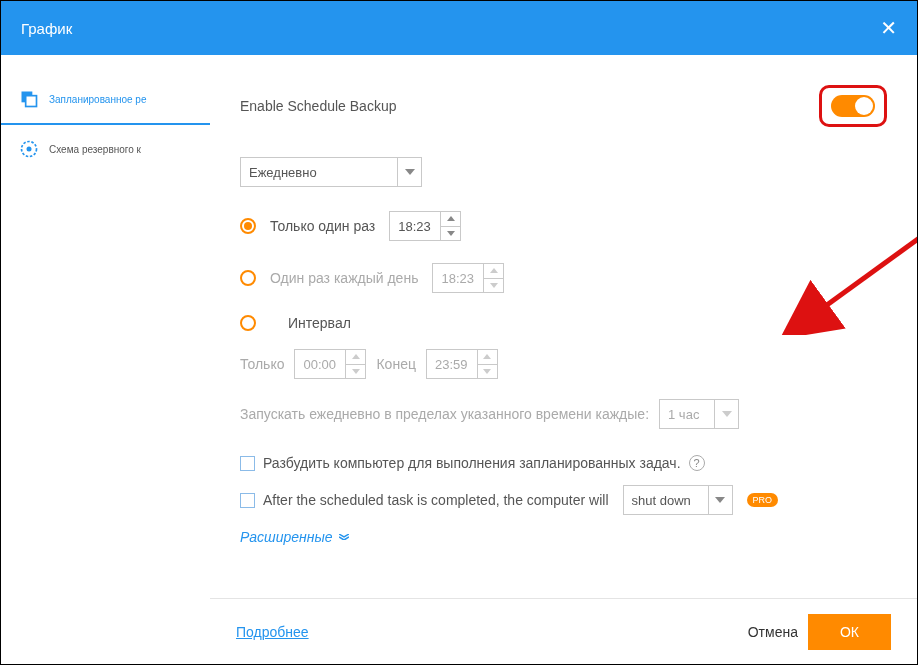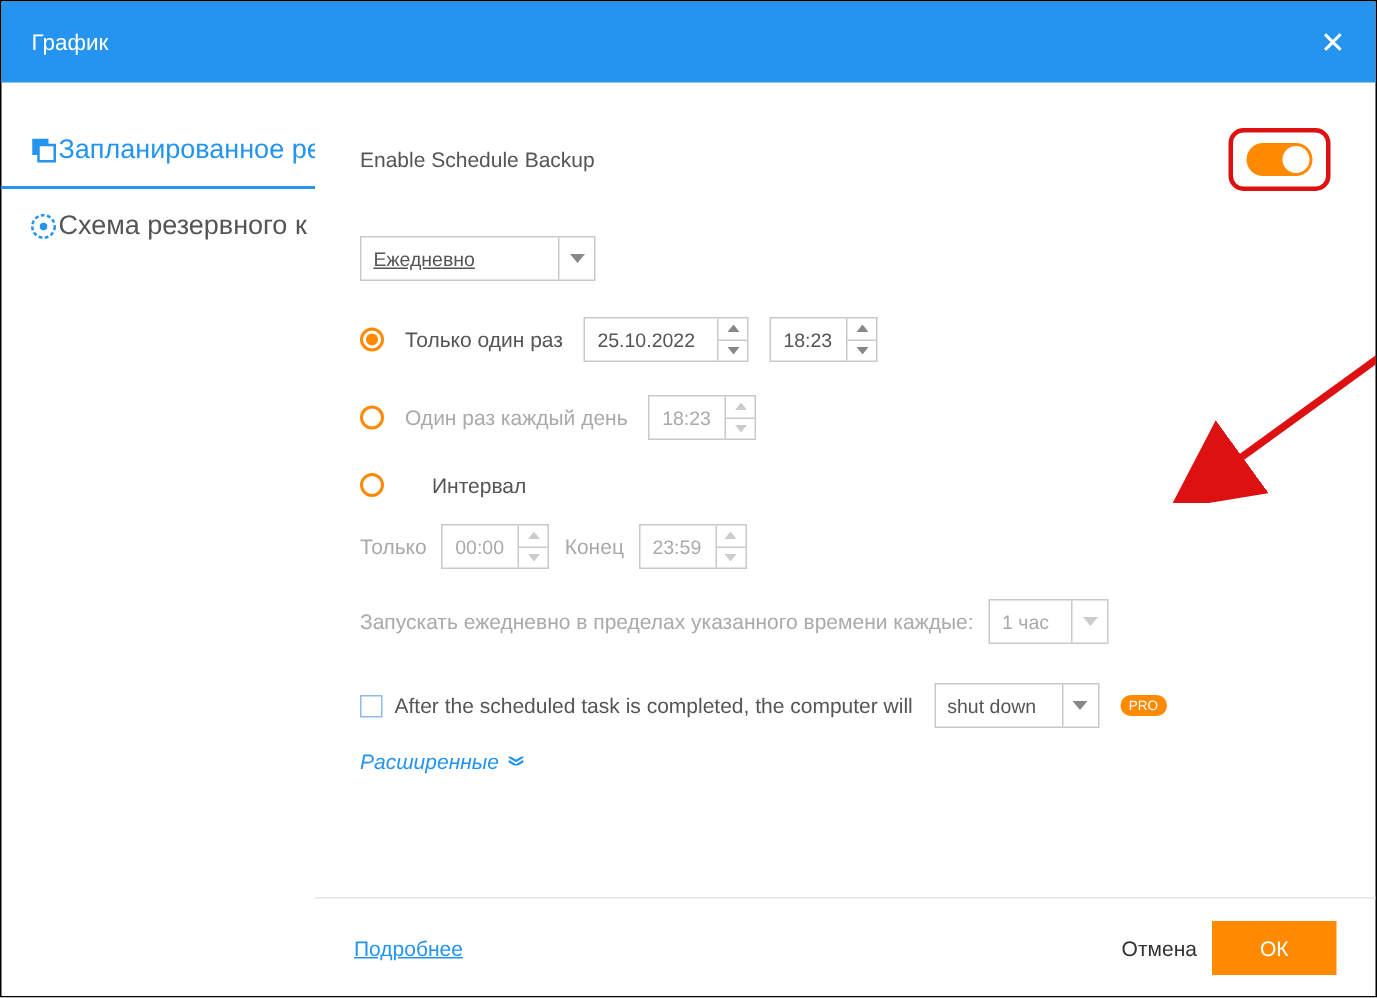--- a/index.html
+++ b/index.html
@@ -2,33 +2,33 @@
 <html><head>
 <meta charset="utf-8">
 <style>
 * { box-sizing: border-box; margin: 0; padding: 0; font-family: "Segoe UI", Arial, sans-serif; }
 body { background: #fff; width: 918px; height: 665px; overflow: hidden; position: relative; }
 .dialog { width: 918px; height: 665px; border: 1px solid #000; background: #fff; display: flex; flex-direction: column; }
 .titlebar { height: 54px; background: #2494ee; color: #fff; display: flex; align-items: center; justify-content: space-between; padding: 0 20px; font-size: 15px; }
 .close-x { font-size: 20px; cursor: pointer; }
 .body { flex: 1; display: flex; min-height: 0; }
 .sidebar { width: 209px; border-right: none; display: flex; flex-direction: column; padding-top: 20px; }
-.side-item { display: flex; align-items: center; padding: 14px 18px; font-size: 18px; color: #555; cursor: pointer; white-space: nowrap; overflow: hidden; }
+.side-item { display: flex; align-items: center; gap: 10px; padding: 14px 18px; font-size: 10px; color: #555; cursor: pointer; white-space: nowrap; overflow: hidden; }
 .side-item.active { color: #2494ee; border-bottom: 2px solid #2494ee; }
 .side-icon { width: 20px; height: 20px; flex-shrink: 0; }
 .main { flex: 1; padding: 30px 30px 10px 30px; overflow: auto; position: relative; }
 .row { display: flex; align-items: center; margin-bottom: 24px; font-size: 14px; color: #555; }
 .enable-row { justify-content: space-between; margin-bottom: 30px; }
 .toggle-wrap { border: 3px solid #d11; border-radius: 10px; padding: 7px 9px; }
 .toggle { width: 44px; height: 22px; background: #ff8a00; border-radius: 11px; position: relative; cursor: pointer; }
 .toggle::after { content:""; position:absolute; right:2px; top:2px; width:18px; height:18px; background:#fff; border-radius:50%; }
 .select { height: 30px; border: 1px solid #c9c9c9; background: #fff; display: flex; align-items: center; padding: 0 8px; font-size: 13px; color: #555; position: relative; }
 .select .caret { position: absolute; right: 0; top: 0; width: 24px; height: 100%; border-left: 1px solid #c9c9c9; display: flex; align-items: center; justify-content: center; }
 .select .caret svg { width: 10px; height: 6px; }
-.freq-select { width: 157px; padding-right: 30px; text-decoration: underline; }
+.freq-select { width: 182px; padding-right: 30px; }
 .radio-row { display: flex; align-items: center; gap: 14px; margin-bottom: 22px; font-size: 14px; color: #555; }
 .radio { width: 16px; height: 16px; border: 2px solid #ff8a00; border-radius: 50%; display: flex; align-items: center; justify-content: center; cursor: pointer; flex-shrink:0; }
 .radio.checked::after { content:""; width: 8px; height: 8px; background: #ff8a00; border-radius: 50%; }
 .spin { height: 30px; border: 1px solid #c9c9c9; display: flex; align-items: center; position: relative; background: #fff; }
 .spin input { border: none; height: 100%; padding: 0 26px 0 8px; font-size: 13px; color: #555; width: 100%; outline: none; background: transparent; }
 .spin .spin-btns { position: absolute; right: 0; top: 0; width: 20px; height: 100%; border-left: 1px solid #c9c9c9; display: flex; flex-direction: column; }
 .spin .spin-btns div { flex:1; display:flex; align-items:center; justify-content:center; cursor:pointer; }
 .spin .spin-btns div:first-child { border-bottom: 1px solid #c9c9c9; }
 .spin .spin-btns svg { width:8px; height:5px; }
 .date-spin { width: 110px; }
@@ -101,35 +101,20 @@
               <svg viewBox="0 0 10 6">
                 <path d="M0 0 L5 6 L10 0" fill="#888"></path>
               </svg>
             </span>
         </div>
       </div>
 
       <div class="radio-row">
         <span class="radio checked"></span>
         <span>Только один раз</span>
-        <div class="spin date-spin">
-          <input value="25.10.2022" style="">
-          <div class="spin-btns">
-            <div>
-                <svg viewBox="0 0 8 5">
-                  <path d="M0 5 L4 0 L8 5" fill="#888"></path>
-                </svg>
-              </div>
-            <div>
-                <svg viewBox="0 0 8 5">
-                  <path d="M0 0 L4 5 L8 0" fill="#888"></path>
-                </svg>
-              </div>
-          </div>
-        </div>
         <div class="spin time-spin">
           <input value="18:23" style="">
           <div class="spin-btns">
             <div>
                 <svg viewBox="0 0 8 5">
                   <path d="M0 5 L4 0 L8 5" fill="#888"></path>
                 </svg>
               </div>
             <div>
                 <svg viewBox="0 0 8 5">
@@ -205,20 +190,25 @@
         <div class="select interval-select">
           <span>1 час</span>
           <span class="caret">
               <svg viewBox="0 0 10 6">
                 <path d="M0 0 L5 6 L10 0" fill="#ccc"></path>
               </svg>
             </span>
         </div>
       </div>
 
+      <div class="chk-row">
+        <span class="chk"></span>
+        <span>Разбудить компьютер для выполнения запланированных задач.</span>
+        <span class="help">?</span>
+      </div>
 
       <div class="chk-row">
         <span class="chk"></span>
         <span>After the scheduled task is completed, the computer will</span>
         <div class="select action-select">
           <span>shut down</span>
           <span class="caret">
               <svg viewBox="0 0 10 6">
                 <path d="M0 0 L5 6 L10 0" fill="#888"></path>
               </svg>

